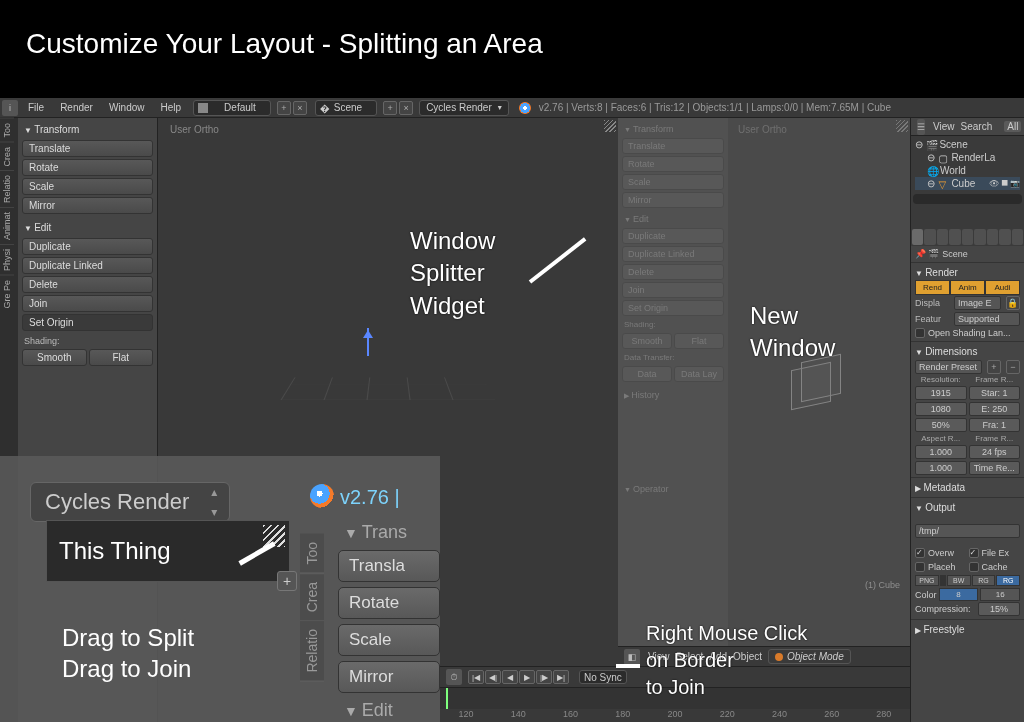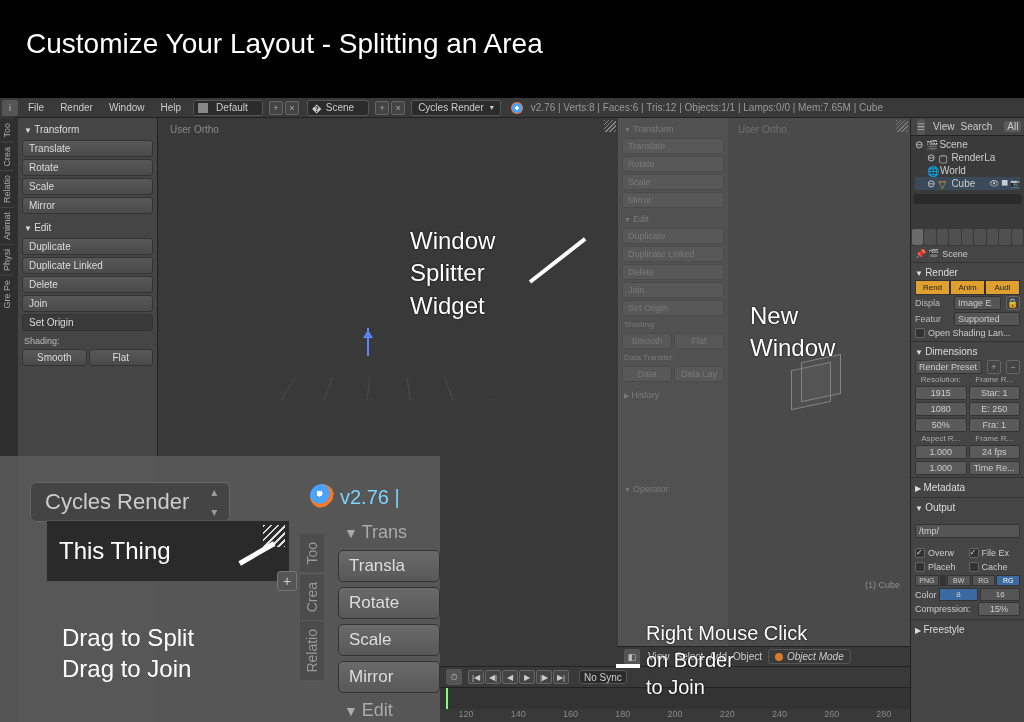--- a/index.html
+++ b/index.html
@@ -145,21 +145,21 @@
 <div class="app">
 
   <div class="infobar">
     <span class="micon">i</span>
     <span class="mitem">File</span>
     <span class="mitem">Render</span>
     <span class="mitem">Window</span>
     <span class="mitem">Help</span>
     <span class="layoutdrop">
       <span class="grid"></span>
-      <span style="margin:0 10px 0 8px">Default</span>
+      <span style="margin:0 10px 0 16px">Default</span>
     </span>
     <span class="smbtn">+</span>
     <span class="smbtn">×</span>
     <span class="layoutdrop" style="margin-left:8px">
       <span>�</span>
       <span style="margin:0 10px 0 4px">Scene</span>
     </span>
     <span class="smbtn">+</span>
     <span class="smbtn">×</span>
     <span class="renderdrop">

